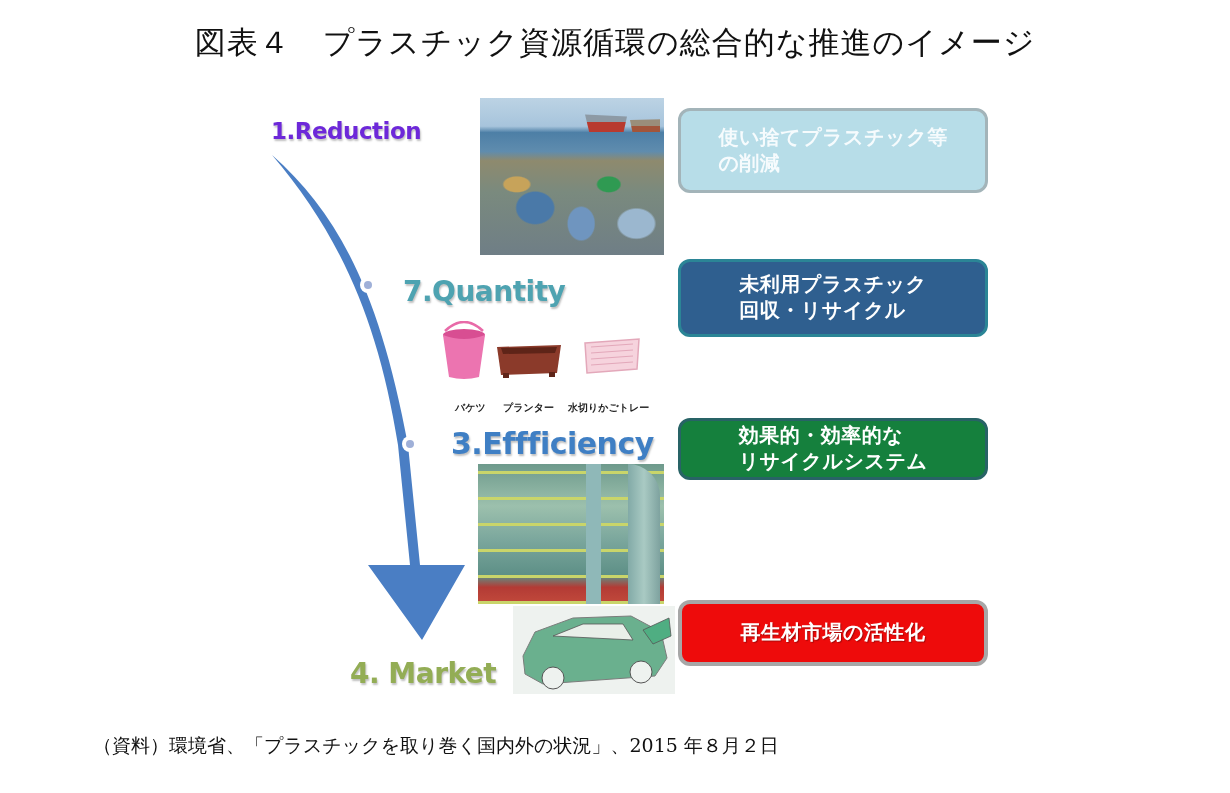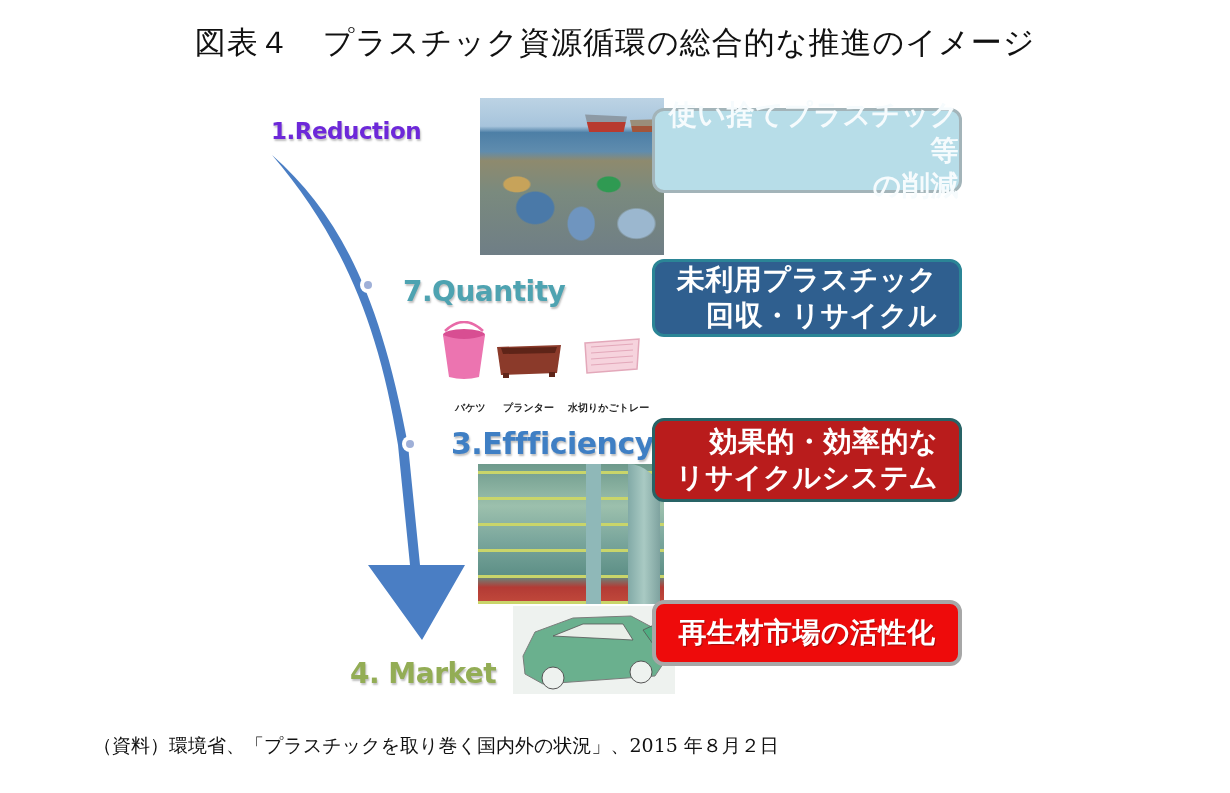--- a/index.html
+++ b/index.html
@@ -53,29 +53,29 @@
   .photo-car { left: 513px; top: 606px; width: 162px; height: 88px; background: #eef2ef; }
 
   .products { position: absolute; left: 435px; top: 315px; width: 230px; height: 100px; }
   .bucket { position: absolute; left: 4px; top: 6px; width: 50px; height: 60px; }
   .planter { position: absolute; left: 60px; top: 28px; width: 68px; height: 36px; }
   .basket { position: absolute; left: 146px; top: 22px; width: 62px; height: 40px; }
   .prod-label { position: absolute; top: 86px; font-family: "DejaVu Sans", "Liberation Sans", sans-serif;
     font-size: 10px; font-weight: bold; color: #222; white-space: nowrap; }
 
   .box {
-    position: absolute; left: 652px; width: 310px; border-radius: 12px;
-    display: flex; align-items: center; justify-content: center; text-align: right;
+    position: absolute; left: 678px; width: 310px; border-radius: 12px;
+    display: flex; align-items: center; justify-content: center; text-align: left;
     font-family: "DejaVu Sans", "Liberation Sans", sans-serif; font-weight: bold;
-    color: #ffffff; font-size: 28px; line-height: 1.28; letter-spacing: 0.5px;
+    color: #ffffff; font-size: 20px; line-height: 1.28; letter-spacing: 0.5px;
     white-space: pre-line;
   }
   .box-1 { top: 108px; height: 85px; background: #b7dde8; border: 3px solid #a3b4b9; color: #f6fbfd; }
   .box-2 { top: 259px; height: 78px; background: #2f5f8f; border: 3px solid #2b8596; }
-  .box-3 { top: 418px; height: 84px; background: #b91c1c; border: 3px solid #286366; }
+  .box-3 { top: 418px; height: 62px; background: #15803d; border: 3px solid #286366; }
   .box-4 { top: 600px; height: 66px; background: #ee0b0b; border: 4px solid #a7a7a7; text-shadow: 1px 1px 1px rgba(0,0,0,0.3); }
 
   .source {
     position: absolute; left: 93px; top: 733px;
     font-family: "DejaVu Serif", "Liberation Serif", serif; font-size: 19px; color: #111; white-space: nowrap;
   }
 </style>
 </head>
 <body>
 

